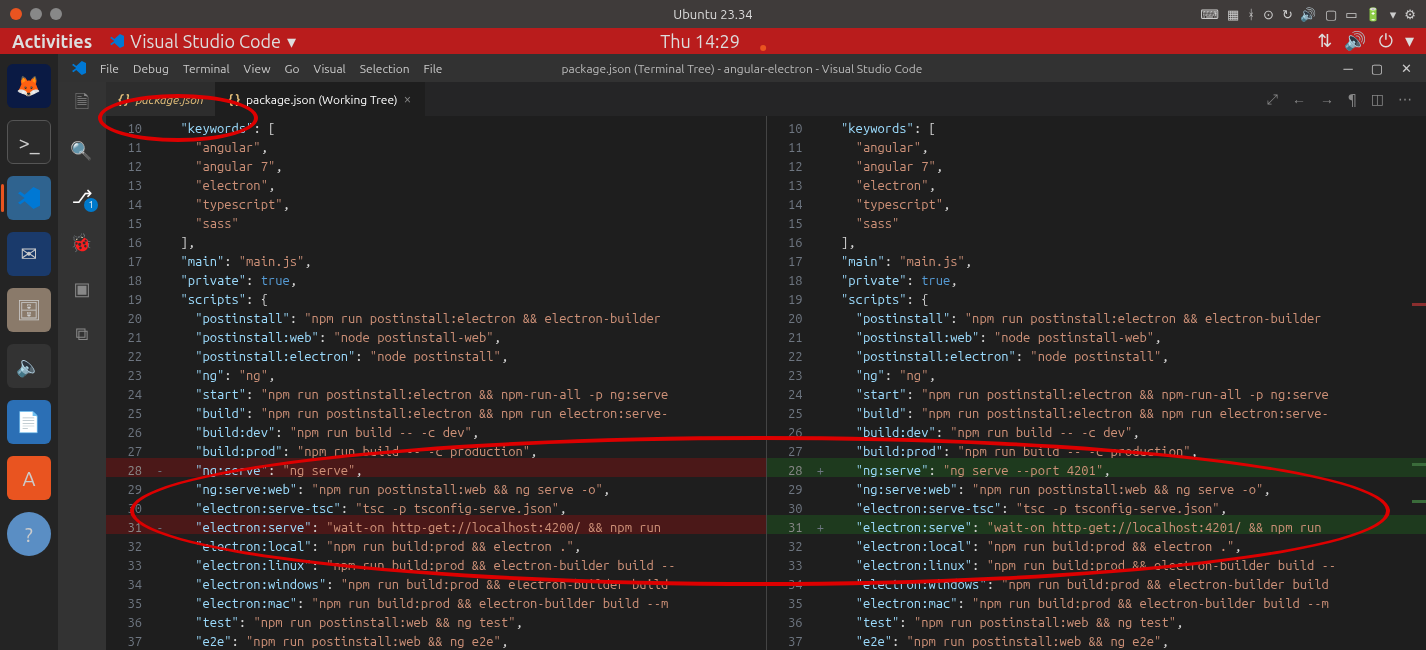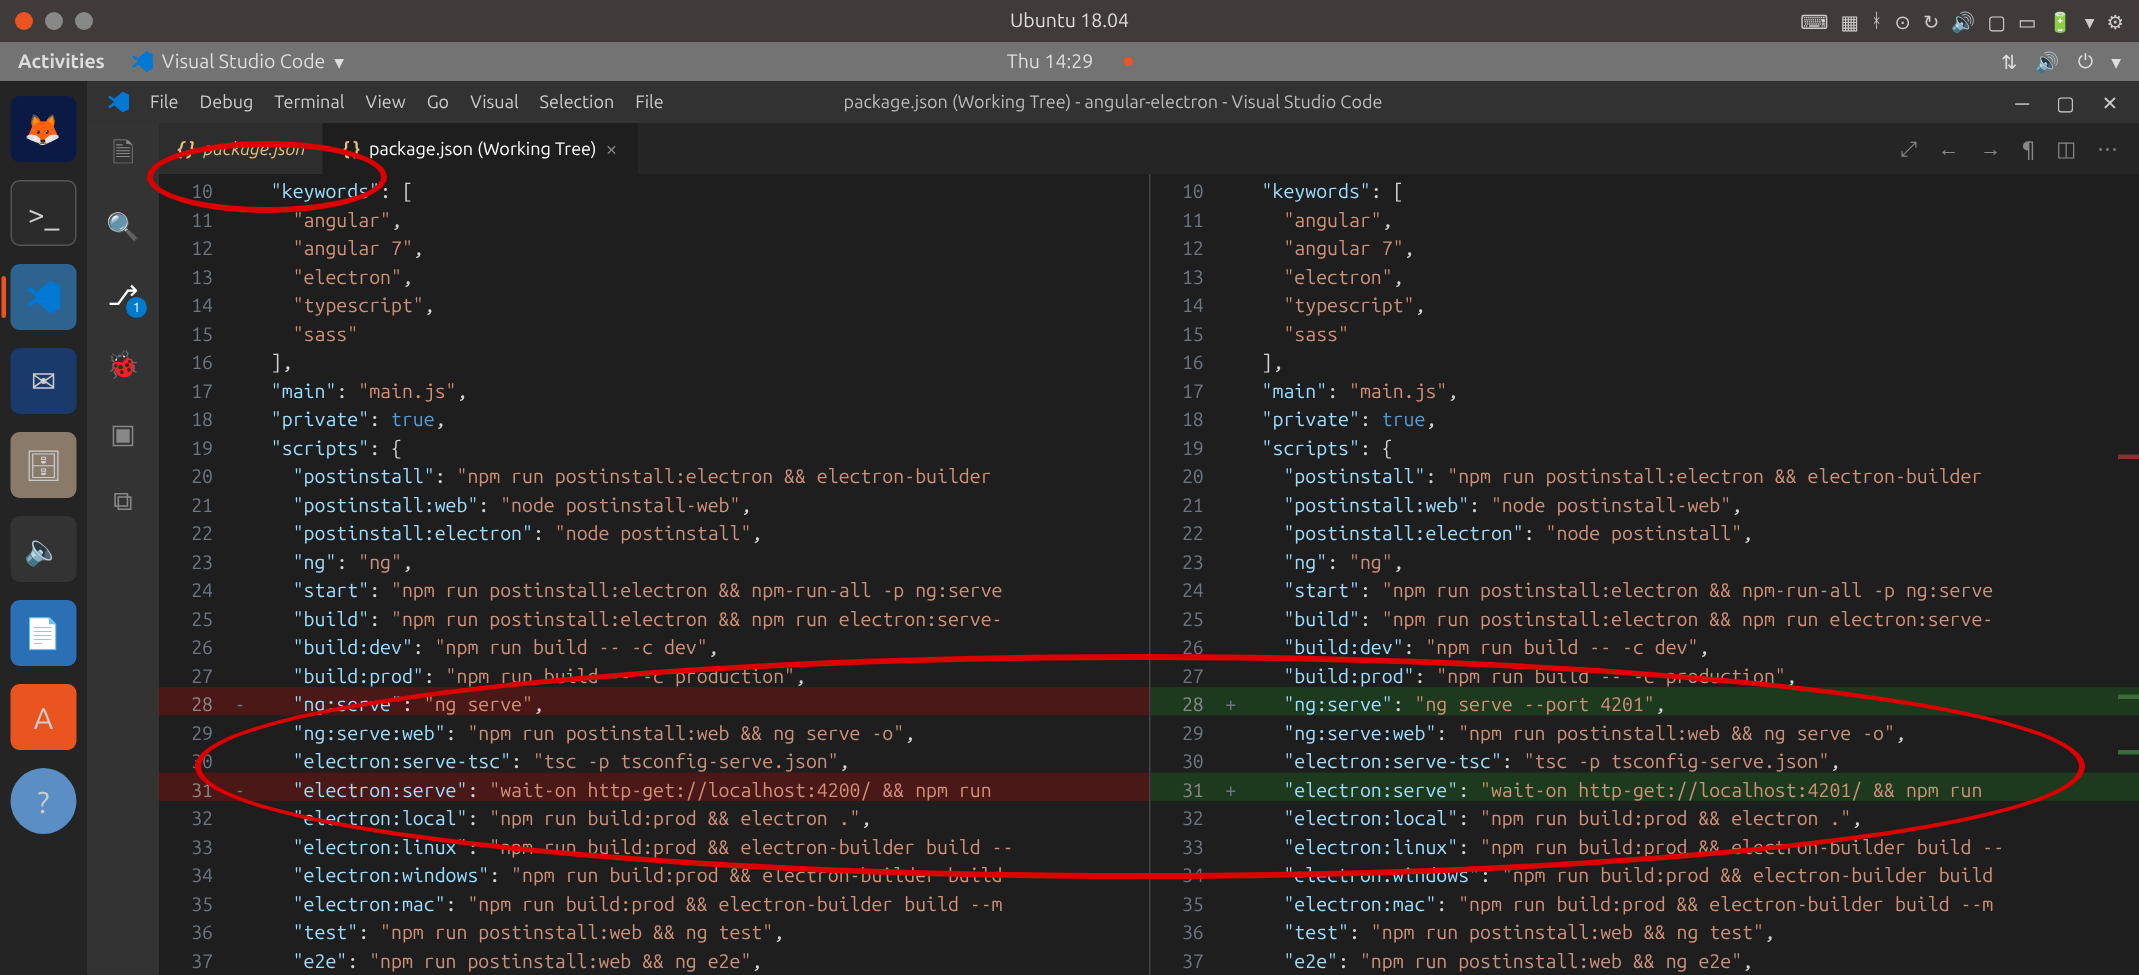--- a/index.html
+++ b/index.html
@@ -10,24 +10,24 @@
 .traffic-lights { display: flex; gap: 8px; }
 .traffic-light { width: 12px; height: 12px; border-radius: 50%; }
 .tl-red { background: #e95420; }
 .tl-yellow { background: #888; }
 .tl-green { background: #888; }
 .window-title { position: absolute; left: 50%; transform: translateX(-50%); font-size: 13px; color: #ddd; }
 .tray-icons { margin-left: auto; display: flex; gap: 8px; color: #ccc; font-size: 13px; }
 .tray-icons span { cursor: pointer; }
 
 
-.gnome-bar { height: 26px; background: #737373; display: flex; align-items: center; padding: 0 12px; font-size: 13px; color: #ddd; position: relative; }
+.gnome-bar { height: 26px; background: #b91c1c; display: flex; align-items: center; padding: 0 12px; font-size: 18px; color: #ddd; position: relative; }
 .gnome-activities { font-weight: bold; }
 .gnome-app { margin-left: 18px; display: flex; align-items: center; gap: 6px; }
-.gnome-clock { position: absolute; left: 50%; transform: translateX(-50%); display:flex; align-items:center; gap:20px;}
+.gnome-clock { position: absolute; left: 50%; transform: translateX(-50%); display:flex; align-items:flex-end; gap:20px;}
 .gnome-dot { width:6px; height:6px; border-radius:50%; background:#e95420; }
 .gnome-right { margin-left: auto; display: flex; gap: 12px; }
 
 
 .dock { position: absolute; left: 0; top: 54px; bottom: 0; width: 58px; background: rgba(30,30,30,0.6); display: flex; flex-direction: column; align-items: center; padding-top: 10px; gap: 12px; z-index:10;}
 .dock-item { width: 44px; height: 44px; border-radius: 6px; display: flex; align-items: center; justify-content: center; font-size: 20px; cursor: pointer; }
 .dock-firefox { background: #0a1a44; }
 .dock-terminal { background: #2b2b2b; border:1px solid #555; }
 .dock-vscode { background: #2f638f; position: relative; }
 .dock-vscode::before { content:""; position:absolute; left:-6px; top:8px; bottom:8px; width:3px; background:#e95420; border-radius:2px;}
@@ -94,21 +94,21 @@
 </style>
 </head>
 <body>
 
 <div class="window-chrome">
   <div class="traffic-lights">
     <div class="traffic-light tl-red"></div>
     <div class="traffic-light tl-yellow"></div>
     <div class="traffic-light tl-green"></div>
   </div>
-  <div class="window-title">Ubuntu 18.04</div>
+  <div class="window-title">Ubuntu 23.34</div>
   <div class="tray-icons">
     <span>⌨</span>
     <span>▦</span>
     <span>ᚼ</span>
     <span>⊙</span>
     <span>↻</span>
     <span>🔊</span>
     <span>▢</span>
     <span>▭</span>
     <span>🔋</span>
@@ -158,21 +158,21 @@
     <div class="vscode-menu" id="vscode-menu">
         <span>File</span>
         <span>Debug</span>
         <span>Terminal</span>
         <span>View</span>
         <span>Go</span>
         <span>Visual</span>
         <span>Selection</span>
         <span>File</span>
       </div>
-    <div class="vscode-center-title">package.json (Working Tree) - angular-electron - Visual Studio Code</div>
+    <div class="vscode-center-title">package.json (Terminal Tree) - angular-electron - Visual Studio Code</div>
     <div class="vscode-winctl">
       <span>─</span>
       <span>▢</span>
       <span>✕</span>
     </div>
   </div>
 
   <div class="vscode-body">
     <div class="activity-bar">
       <div class="ab-icon">🗎</div>

